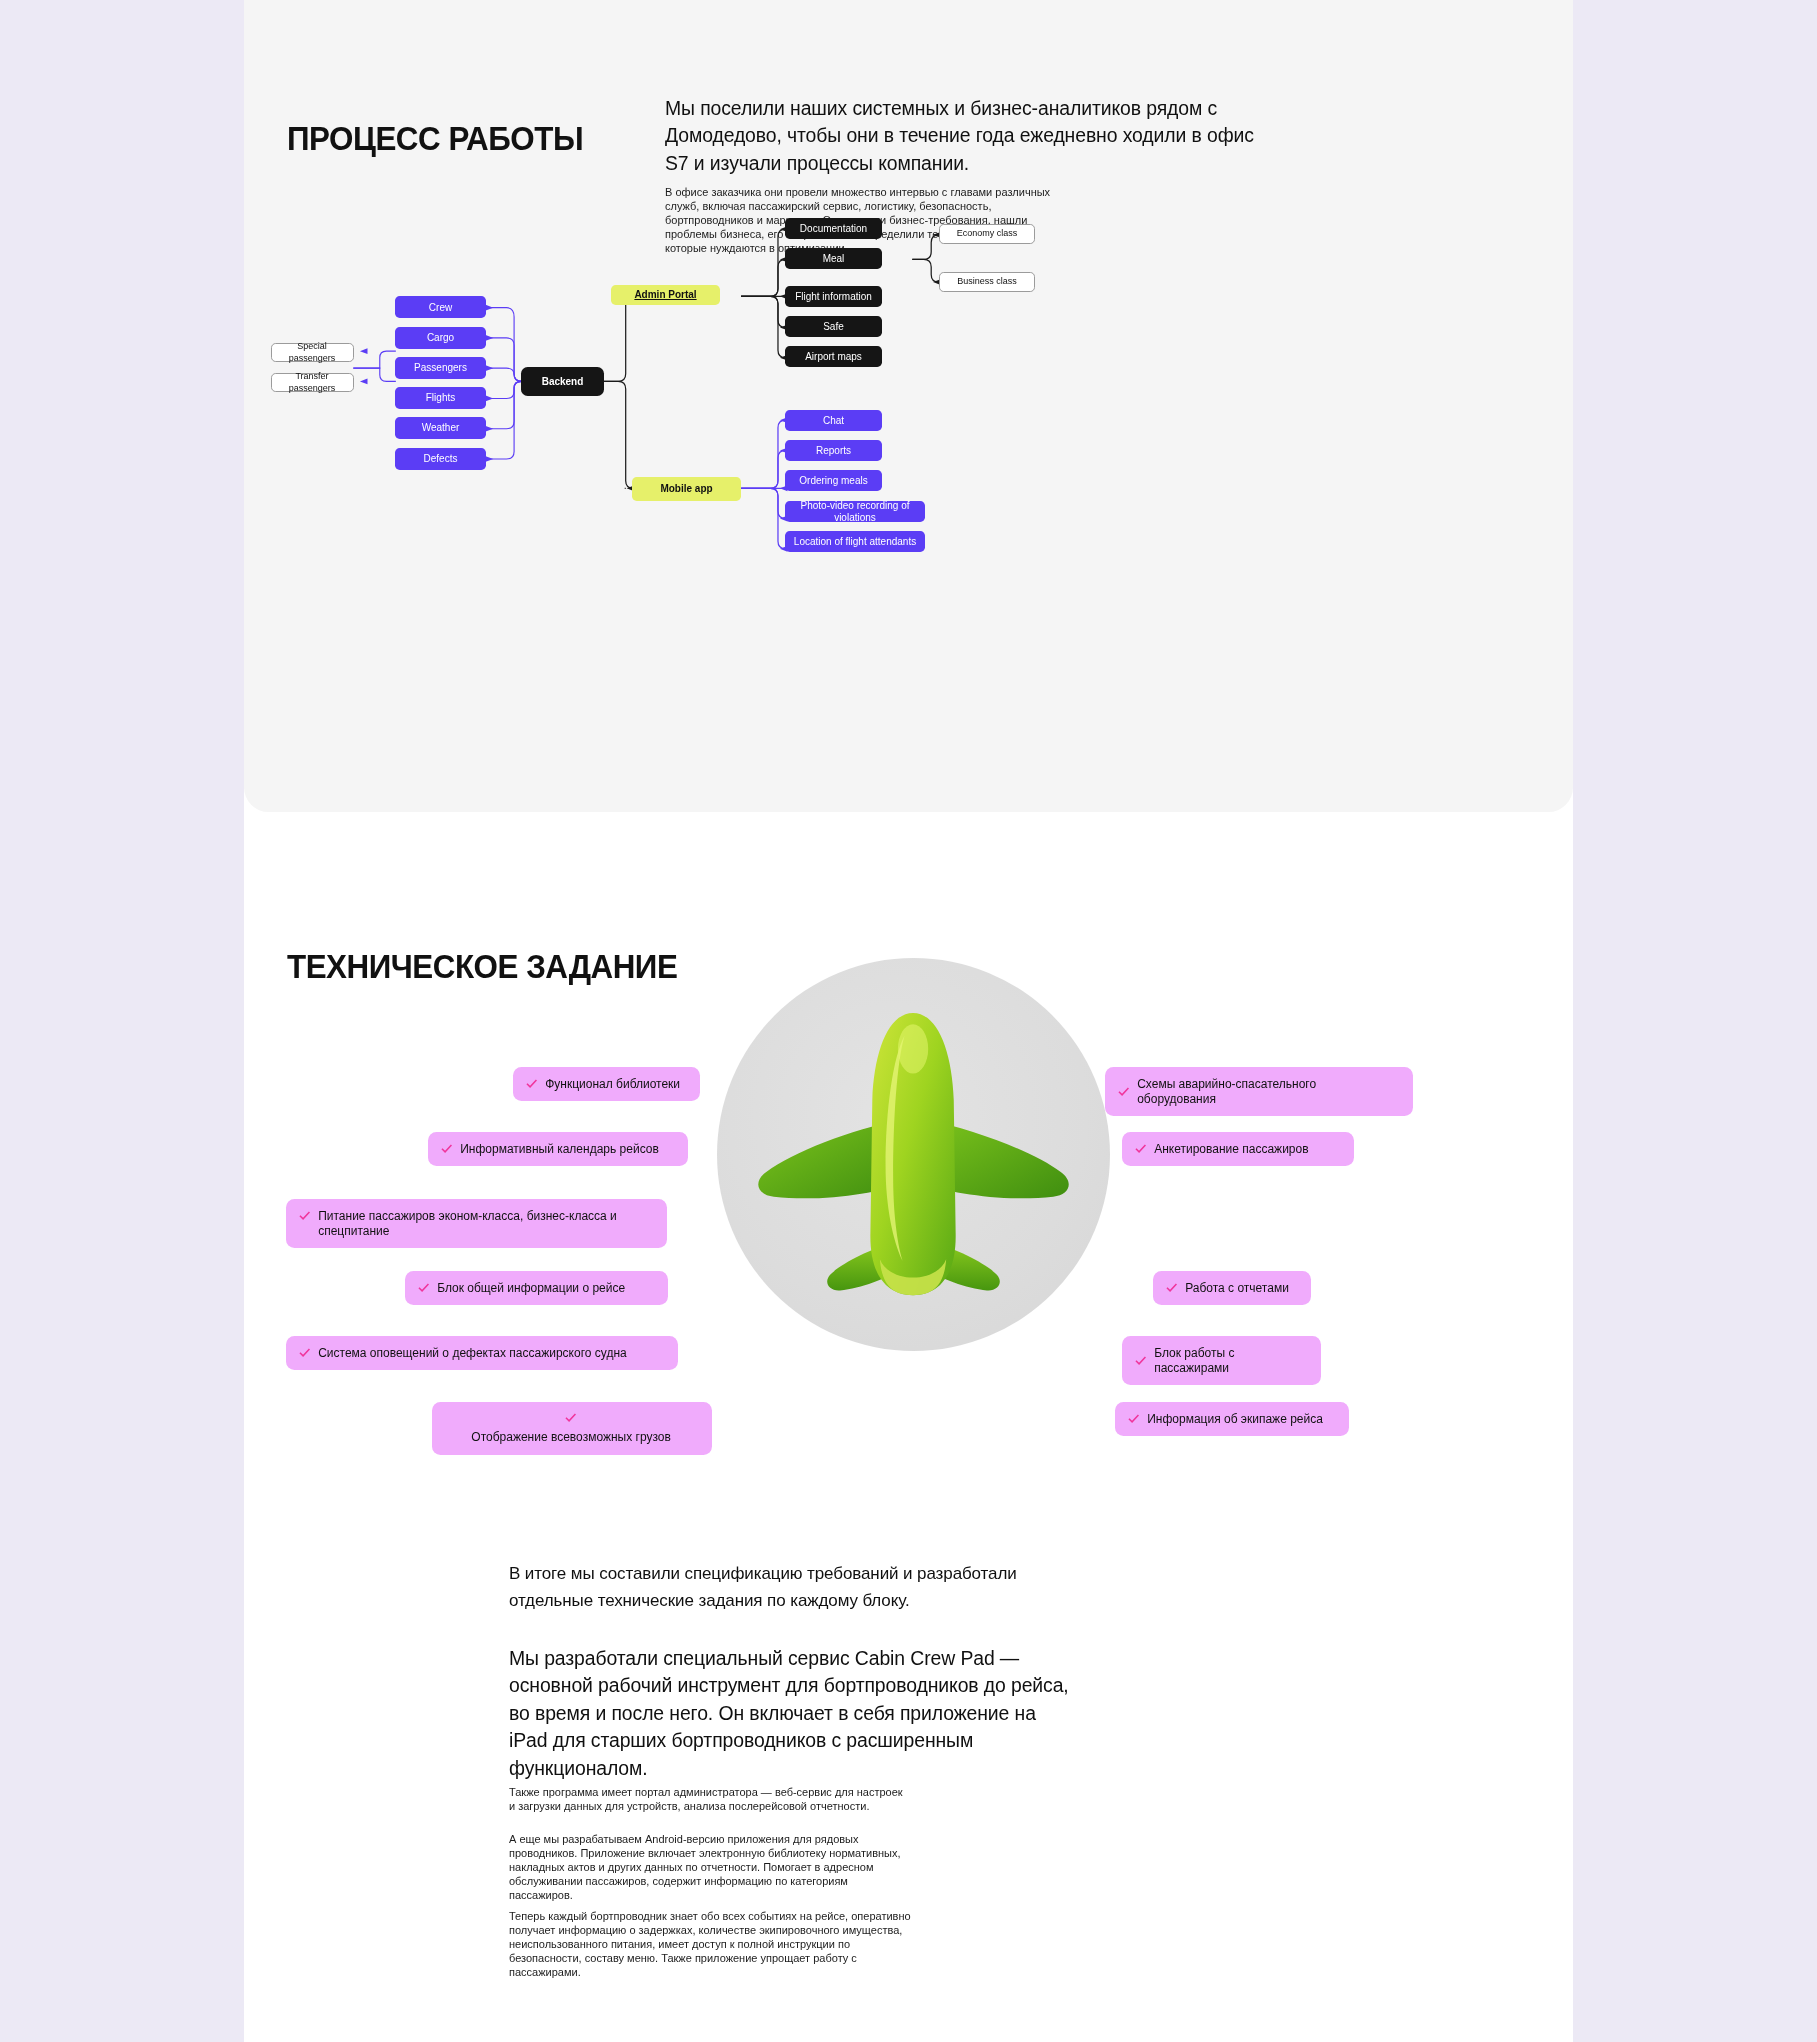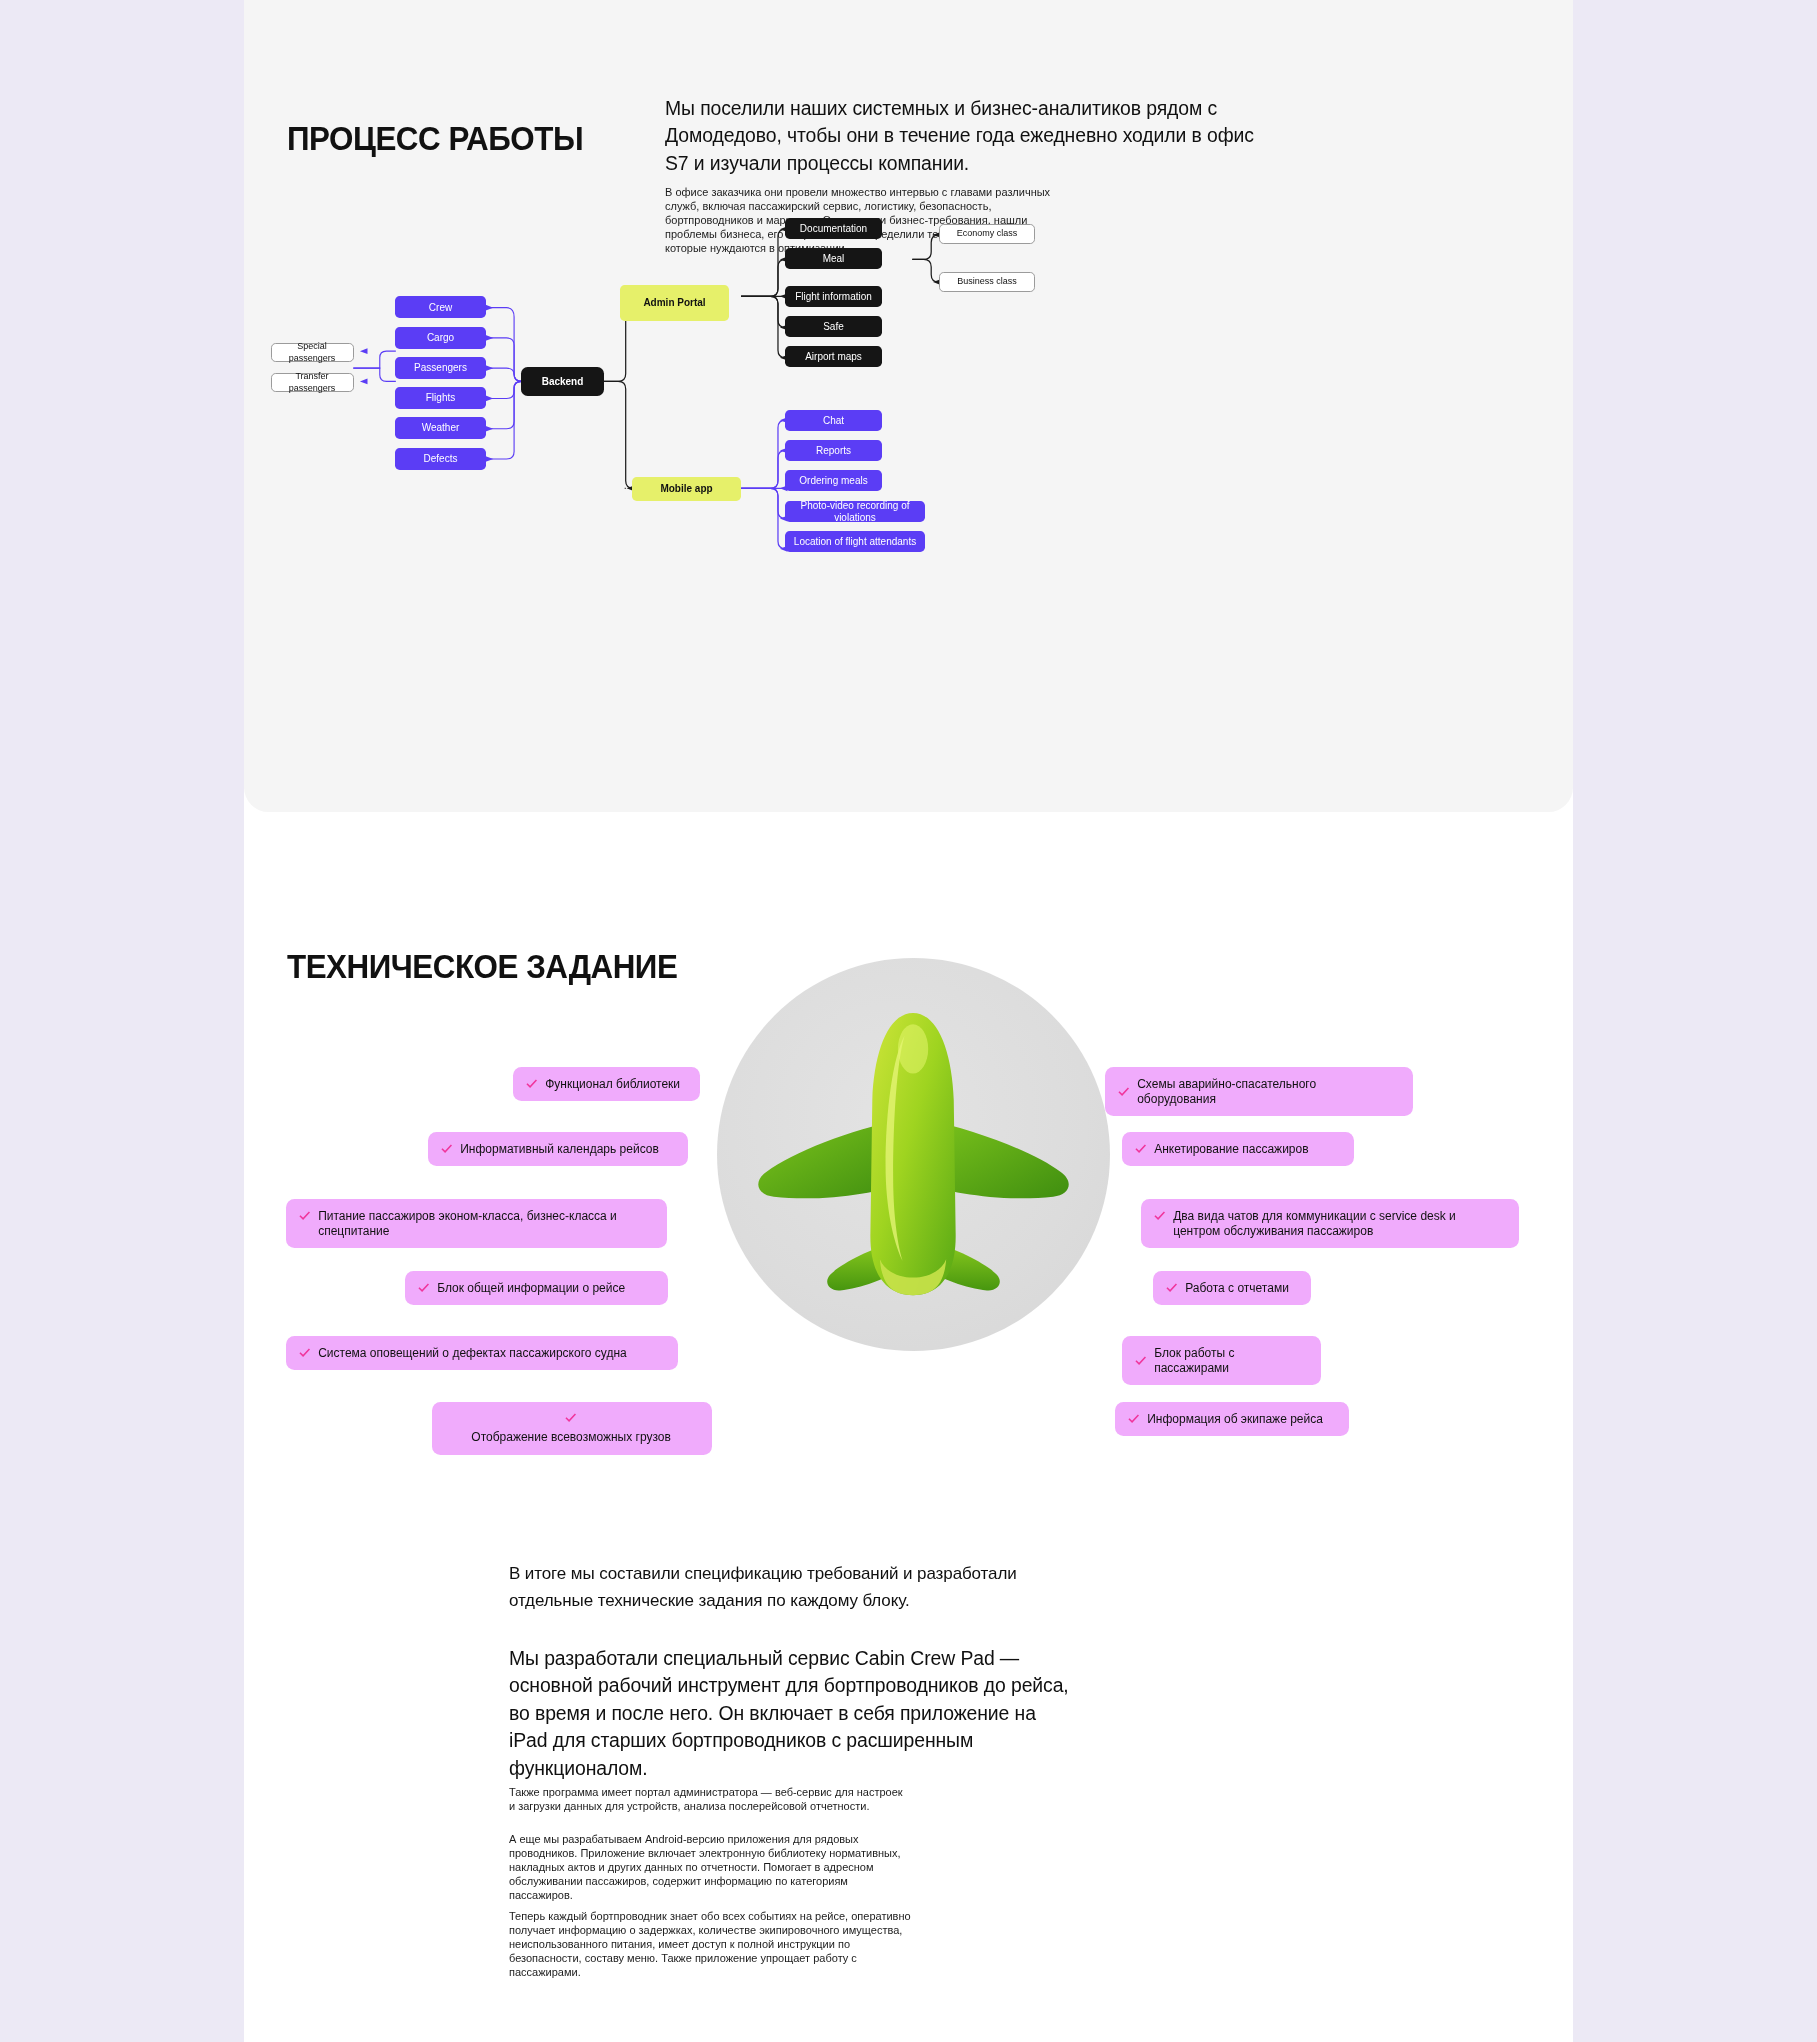--- a/index.html
+++ b/index.html
@@ -256,21 +256,21 @@
     <div class="node purple" style="left:151px; top:12.3px; width:91px; height:22px;">Crew</div>
     <div class="node purple" style="left:151px; top:43px; width:91px; height:22px;">Cargo</div>
     <div class="node purple" style="left:151px; top:73px; width:91px; height:22px;">Passengers</div>
     <div class="node purple" style="left:151px; top:103px; width:91px; height:22px;">Flights</div>
     <div class="node purple" style="left:151px; top:133px; width:91px; height:22px;">Weather</div>
     <div class="node purple" style="left:151px; top:164px; width:91px; height:22px;">Defects</div>
 
     <div class="node outline" style="left:26.5px; top:59px; width:83px; height:19px; font-size:9px;">Special passengers</div>
     <div class="node outline" style="left:26.5px; top:89px; width:83px; height:19px; font-size:9px;">Transfer passengers</div>
 
-    <div class="node lime" style="left:376px; top:0.9px; width:109px; height:36px;">Admin Portal</div>
+    <div class="node lime" style="left:367px; top:0.9px; width:109px; height:20px;text-decoration:underline;">Admin Portal</div>
 
     <div class="node dark" style="left:541px; top:-66px; width:97px; height:21px;">Documentation</div>
     <div class="node dark" style="left:541px; top:-36px; width:97px; height:21px;">Meal</div>
     <div class="node dark" style="left:541px; top:1.9px; width:97px; height:21px;">Flight information</div>
     <div class="node dark" style="left:541px; top:32px; width:97px; height:21px;">Safe</div>
     <div class="node dark" style="left:541px; top:62px; width:97px; height:21px;">Airport maps</div>
 
     <div class="node outline" style="left:695px; top:-60px; width:96px; height:20px; font-size:9px;">Economy class</div>
     <div class="node outline" style="left:695px; top:-12.3px; width:96px; height:20px; font-size:9px;">Business class</div>
 
@@ -379,28 +379,20 @@
     <span>Схемы аварийно-спасательного оборудования</span>
   </div>
   <div class="chip" style="left:1122px; top:1132px; width:232px;">
     <span class="check">
         <svg width="11.4" height="11.4" viewBox="0 0 12 12">
           <path d="M1,6 L4.3,9.3 L11,2" fill="none" stroke="#f0359c" stroke-width="1.6"></path>
         </svg>
       </span>
     <span>Анкетирование пассажиров</span>
   </div>
-  <div class="chip" style="left:1141px; top:1199px; width:378px; align-items:flex-start;">
-    <span class="check" style="margin-top:1.9px">
-        <svg width="11.4" height="11.4" viewBox="0 0 12 12">
-          <path d="M1,6 L4.3,9.3 L11,2" fill="none" stroke="#f0359c" stroke-width="1.6"></path>
-        </svg>
-      </span>
-    <span>Два вида чатов для коммуникации с service desk и центром обслуживания пассажиров</span>
-  </div>
   <div class="chip" style="left:1153px; top:1271px; width:158px;">
     <span class="check">
         <svg width="11.4" height="11.4" viewBox="0 0 12 12">
           <path d="M1,6 L4.3,9.3 L11,2" fill="none" stroke="#f0359c" stroke-width="1.6"></path>
         </svg>
       </span>
     <span>Работа с отчетами</span>
   </div>
   <div class="chip" style="left:1122px; top:1336px; width:199px;">
     <span class="check">

